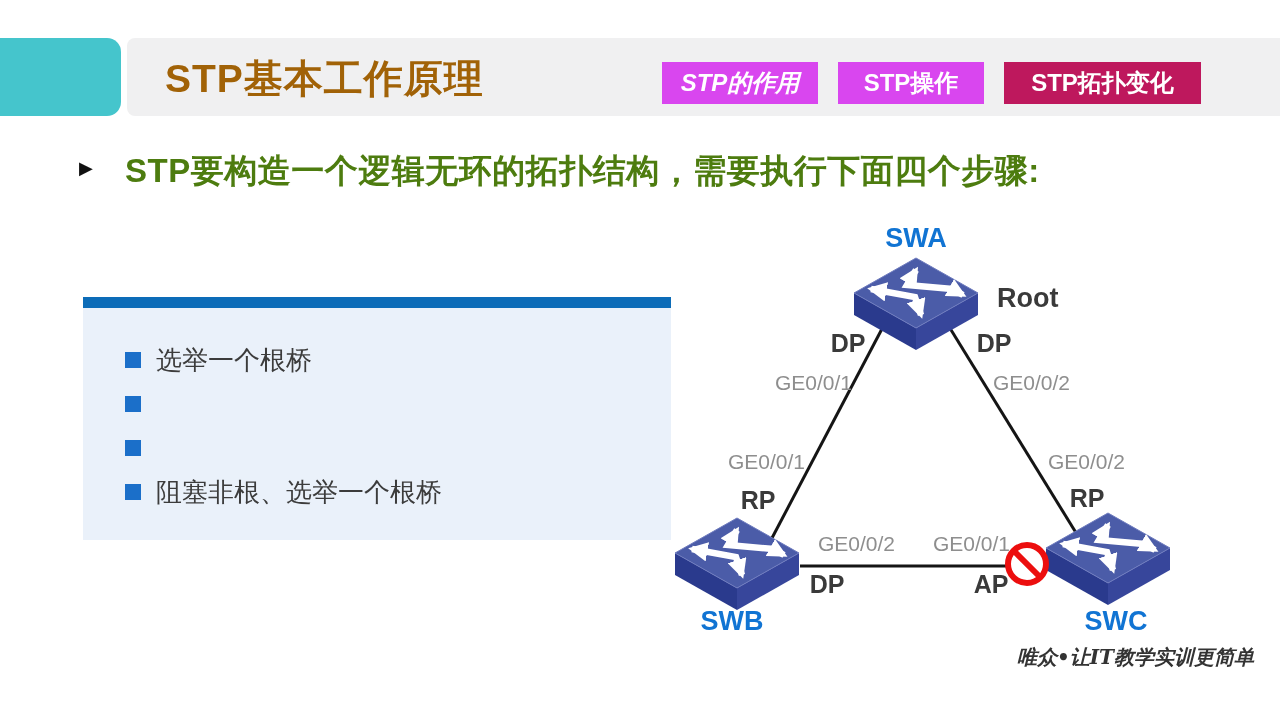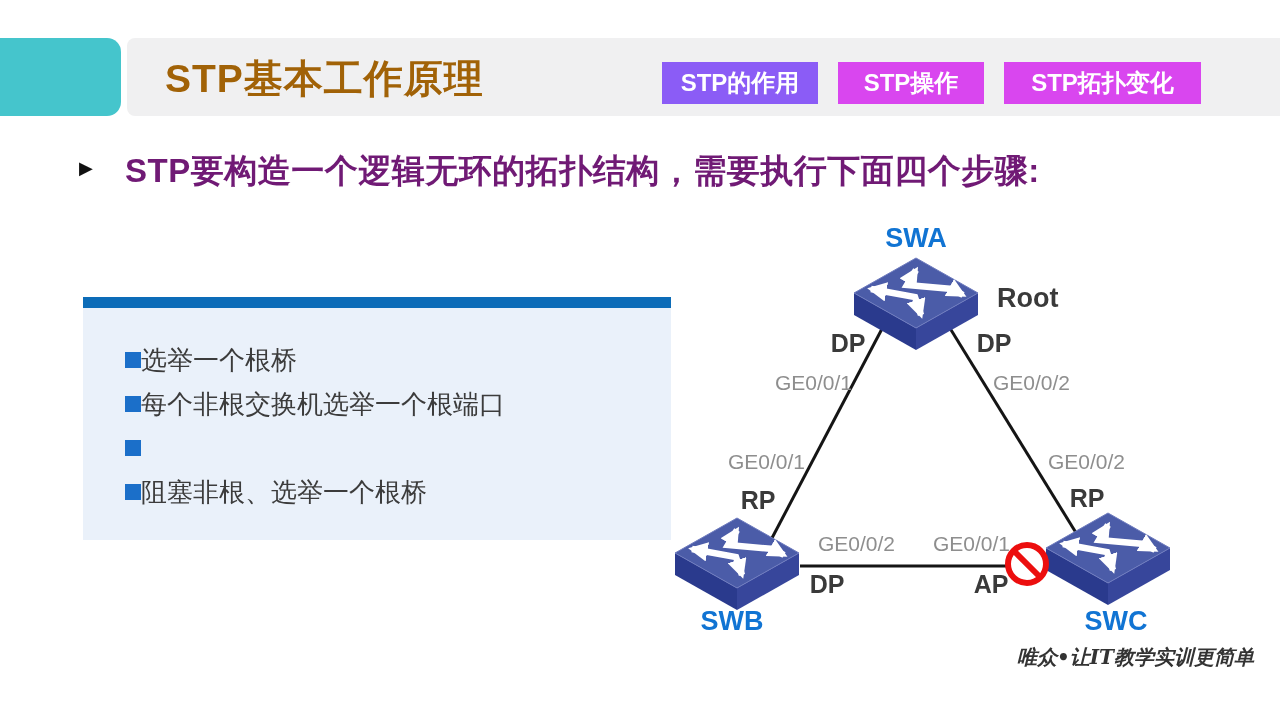--- a/index.html
+++ b/index.html
@@ -19,44 +19,44 @@
   .page-title{
     position:absolute;left:38px;top:14px;margin:0;
     font-size:39px;font-weight:bold;color:#a16207;letter-spacing:1px;
     white-space:nowrap;
   }
   .tab{
     position:absolute;top:62px;height:42px;border:none;padding:0;
     color:#ffffff;font-weight:bold;font-size:24px;line-height:42px;
     text-align:center;font-family:inherit;cursor:pointer;white-space:nowrap;
   }
-  .tab-1{left:662px;width:156px;background:#8b5cf6;}
+  .tab-1{left:662px;width:156px;background:#d946ef;font-style:italic;}
   .tab-2{left:838px;width:146px;background:#d946ef;}
-  .tab-3{left:1004px;width:197px;background:#d946ef;}
+  .tab-3{left:1004px;width:197px;background:#be185d;}
   
   .tri{
     position:absolute;left:79px;top:157px;font-size:18px;color:#111111;
   }
   .section-heading{
     position:absolute;left:125px;top:149px;
-    font-size:33px;font-weight:bold;color:#701a75;white-space:nowrap;
+    font-size:33px;font-weight:bold;color:#4d7c0f;white-space:nowrap;
     letter-spacing:0.5px;
   }
   
   .panel-topbar{
     position:absolute;left:83px;top:297px;width:588px;height:11px;
     background:#0C6CB8;
   }
   .panel{
     position:absolute;left:83px;top:308px;width:588px;height:232px;
     background:#EAF1FA;
   }
   .panel ul{list-style:none;margin:0;padding:30px 0 0 42px;}
   .panel li{
-    display:flex;align-items:center;height:44px;
+    display:flex;align-items:center;gap:15px;height:44px;
     font-size:26px;color:#3C3C3C;white-space:nowrap;
   }
   .sq{width:16px;height:16px;background:#1B6FC9;flex:0 0 16px;}
   
   .diagram{position:absolute;left:650px;top:215px;width:630px;height:440px;}
   .diagram text{font-family:"Liberation Sans",sans-serif;}
   .node-label{fill:#1174D3;font-weight:bold;font-size:27px;text-anchor:middle;}
   .role-label{fill:#3A3A3A;font-weight:bold;font-size:27px;}
   .port-label{fill:#3A3A3A;font-weight:bold;font-size:25px;text-anchor:middle;}
   .ge-label{fill:#8E8E8E;font-size:21px;}
@@ -84,21 +84,20 @@
 
 <div class="panel-topbar"></div>
 <div class="panel">
   <ul>
     <li>
         <span class="sq"></span>
         <span>选举一个根桥</span>
       </li>
     <li>
         <span class="sq"></span>
-        <span>每个非根交换机选举一个根端口</span>
       </li>
     <li>
         <span class="sq"></span>
       </li>
     <li>
         <span class="sq"></span>
         <span>阻塞非根、选举一个根桥</span>
       </li>
   </ul>
 </div>

